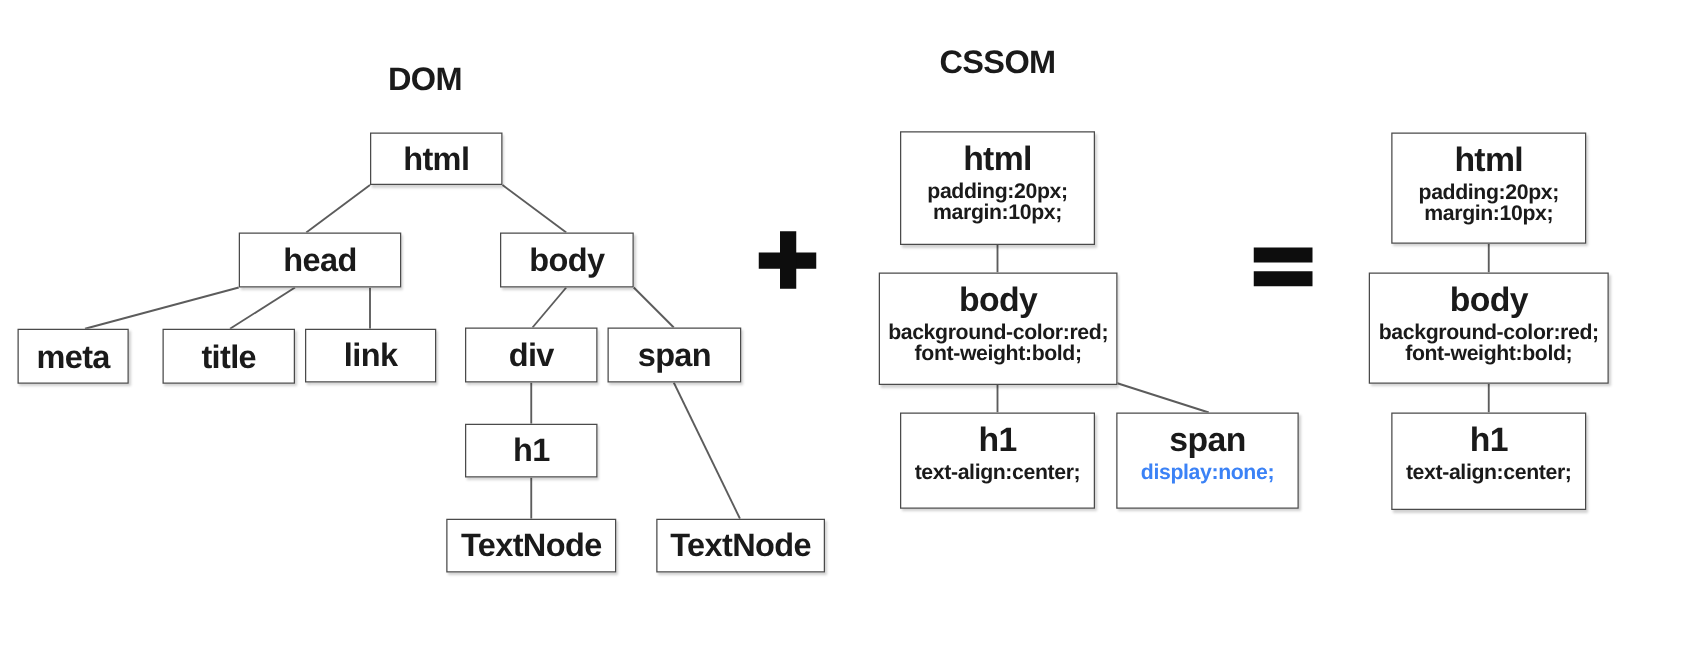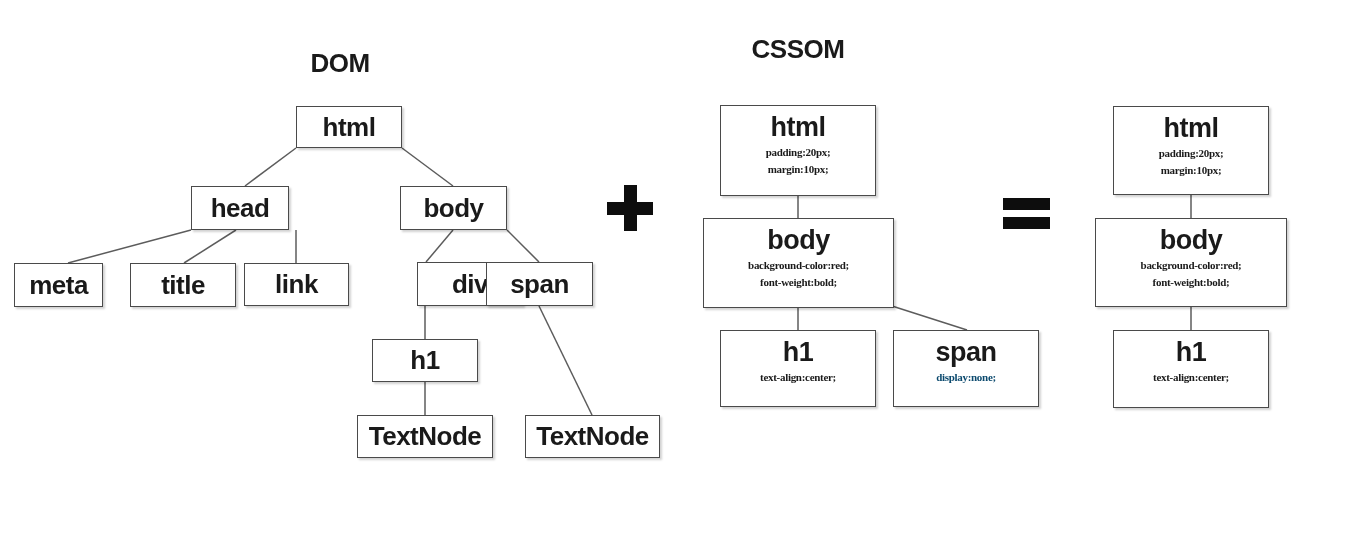--- a/index.html
+++ b/index.html
@@ -52,28 +52,27 @@
     justify-content: flex-start;
     padding-top: 5px;
   }
   .style-box .tag {
     font-size: 27px;
     font-weight: bold;
     line-height: 33px;
     letter-spacing: -0.5px;
   }
   .style-box .rule {
-    font-size: 11px;
+    font-size: 17px;
     font-weight: bold;
     line-height: 17px;
     letter-spacing: -0.3px;
     white-space: nowrap;
-    font-family: Liberation Serif, serif;
   }
-  .style-box .rule.red { color: #0c4a6e; }
+  .style-box .rule.red { color: #3b82f6; }
   .operator { position: absolute; }
   .plus-shape { width: 46px; height: 46px; }
   .plus-shape::before {
     content: ""; position: absolute;
     left: 0; top: 16.5px; width: 46px; height: 13px; background: #0d0d0d;
   }
   .plus-shape::after {
     content: ""; position: absolute;
     left: 16.5px; top: 0; width: 13px; height: 46px; background: #0d0d0d;
   }
@@ -112,36 +111,36 @@
     <line x1="1191" y1="195" x2="1191" y2="218"></line>
     <line x1="1191" y1="307" x2="1191" y2="330"></line>
   </svg>
 
   <div class="tree-title" style="left:340px; top:48px;">DOM</div>
   <div class="tree-title" style="left:798px; top:34px;">CSSOM</div>
 
   <div class="node tag-box" style="left:296px; top:106px; width:106px; height:42px;">
     <span>html</span>
   </div>
-  <div class="node tag-box" style="left:191px; top:186px; width:98px; height:44px;">
+  <div class="node tag-box" style="left:191px; top:186px; width:130px; height:44px;">
     <span>head</span>
   </div>
   <div class="node tag-box" style="left:400px; top:186px; width:107px; height:44px;">
     <span>body</span>
   </div>
   <div class="node tag-box" style="left:14px; top:263px; width:89px; height:44px;">
     <span>meta</span>
   </div>
   <div class="node tag-box" style="left:130px; top:263px; width:106px; height:44px;">
     <span>title</span>
   </div>
   <div class="node tag-box" style="left:244px; top:263px; width:105px; height:43px;">
     <span>link</span>
   </div>
-  <div class="node tag-box" style="left:372px; top:262px; width:106px; height:44px;margin-left:45px;">
+  <div class="node tag-box" style="left:372px; top:262px; width:106px; height:44px;">
     <span>div</span>
   </div>
   <div class="node tag-box" style="left:486px; top:262px; width:107px; height:44px;">
     <span>span</span>
   </div>
   <div class="node tag-box" style="left:372px; top:339px; width:106px; height:43px;">
     <span>h1</span>
   </div>
   <div class="node tag-box" style="left:357px; top:415px; width:136px; height:43px;">
     <span>TextNode</span>

